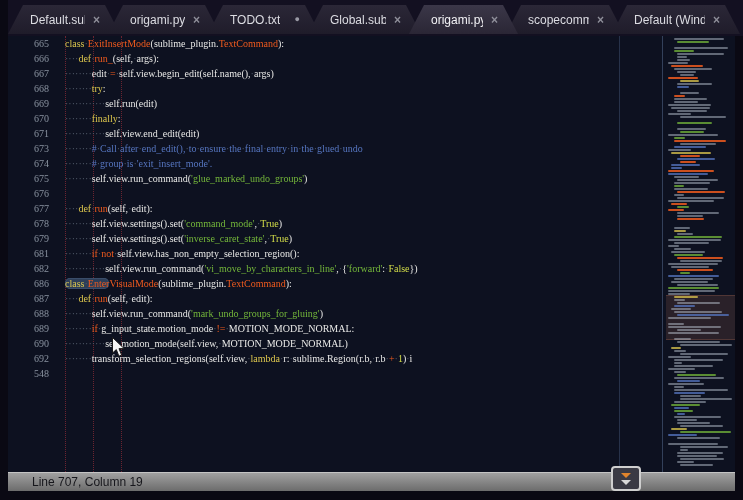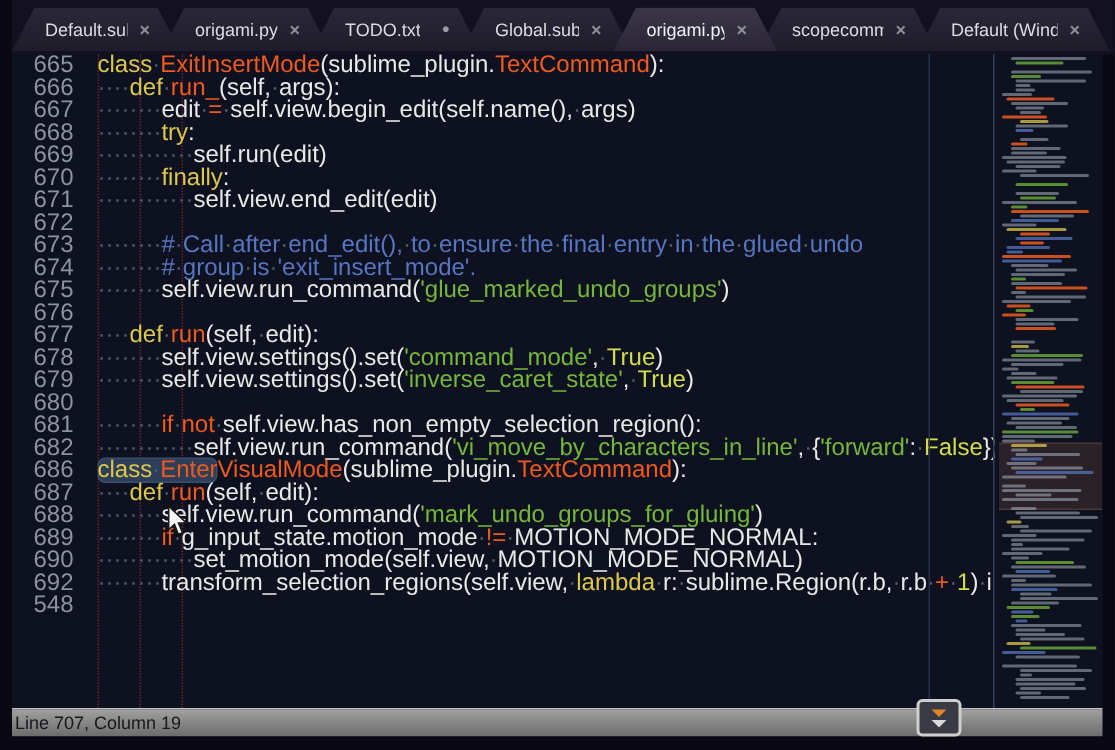--- a/index.html
+++ b/index.html
@@ -49,21 +49,21 @@
   
   .editor{
     position:absolute;left:8px;top:36px;width:727px;height:436px;
     background:#0d1120;overflow:hidden;
   }
   .code-viewport{
     position:absolute;left:0;top:0;width:655px;height:436px;overflow:hidden;
   }
   .line-row{
     position:relative;height:15px;line-height:15px;white-space:pre;
-    font-family:Liberation Sans, sans-serif;font-size:16px;
+    font-family:Liberation Serif, serif;font-size:10px;
   }
   .gutter-num{
     display:inline-block;width:41px;text-align:right;padding-right:16px;
     color:#8a93a0;box-sizing:content-box;
   }
   .line-code{color:#e8e8e6;}
   .tok-pl{color:#e8e8e6;}
   .tok-yel{color:#ddc74d;}
   .tok-org{color:#ef5a1e;}
   .tok-str{color:#74b73a;}
@@ -96,21 +96,21 @@
     background:rgba(196,120,92,0.16);
     border-top:1px solid rgba(196,120,92,0.25);
     border-bottom:1px solid rgba(196,120,92,0.25);
   }
   
   .statusbar{
     position:absolute;left:8px;right:8px;top:472px;height:19px;
     background:linear-gradient(#a0a0a0,#6c6c6c);
     border-top:1px solid #c4c4c4;box-sizing:border-box;
     display:flex;align-items:center;
-    color:#17171c;font-size:12px;padding-left:2px;
+    color:#17171c;font-size:12px;padding-left:24px;
   }
   .bottom-strip{
     position:absolute;left:0;right:0;bottom:0;height:9px;background:#0a0913;
   }
   
   .stepper{
     position:absolute;left:611px;top:466px;width:30px;height:25px;
     background:#3a3a44;border:2px solid #cfcfcf;border-radius:4px;
     box-sizing:border-box;z-index:5;
     display:flex;flex-direction:column;align-items:center;justify-content:center;gap:2px;
@@ -162,29 +162,27 @@
     <div class="indent-guide" style="left:57px"></div>
     <div class="indent-guide" style="left:85px"></div>
     <div class="indent-guide" style="left:113px"></div>
   <div class="line-row"><span class="gutter-num">665</span><span class="line-code"><span class="tok-yel">class</span><span class="tok-pl"><span class="wsdot">·</span></span><span class="tok-org">ExitInsertMode</span><span class="tok-pl">(sublime_plugin.</span><span class="tok-org">TextCommand</span><span class="tok-pl">):</span></span></div>
       <div class="line-row"><span class="gutter-num">666</span><span class="line-code"><span class="tok-pl"><span class="wsdot">·</span><span class="wsdot">·</span><span class="wsdot">·</span><span class="wsdot">·</span></span><span class="tok-yel">def</span><span class="tok-pl"><span class="wsdot">·</span></span><span class="tok-org">run_</span><span class="tok-pl">(self,<span class="wsdot">·</span>args):</span></span></div>
       <div class="line-row"><span class="gutter-num">667</span><span class="line-code"><span class="tok-pl"><span class="wsdot">·</span><span class="wsdot">·</span><span class="wsdot">·</span><span class="wsdot">·</span><span class="wsdot">·</span><span class="wsdot">·</span><span class="wsdot">·</span><span class="wsdot">·</span>edit<span class="wsdot">·</span></span><span class="tok-org">=</span><span class="tok-pl"><span class="wsdot">·</span>self.view.begin_edit(self.name(),<span class="wsdot">·</span>args)</span></span></div>
       <div class="line-row"><span class="gutter-num">668</span><span class="line-code"><span class="tok-pl"><span class="wsdot">·</span><span class="wsdot">·</span><span class="wsdot">·</span><span class="wsdot">·</span><span class="wsdot">·</span><span class="wsdot">·</span><span class="wsdot">·</span><span class="wsdot">·</span></span><span class="tok-yel">try</span><span class="tok-pl">:</span></span></div>
       <div class="line-row"><span class="gutter-num">669</span><span class="line-code"><span class="tok-pl"><span class="wsdot">·</span><span class="wsdot">·</span><span class="wsdot">·</span><span class="wsdot">·</span><span class="wsdot">·</span><span class="wsdot">·</span><span class="wsdot">·</span><span class="wsdot">·</span><span class="wsdot">·</span><span class="wsdot">·</span><span class="wsdot">·</span><span class="wsdot">·</span>self.run(edit)</span></span></div>
       <div class="line-row"><span class="gutter-num">670</span><span class="line-code"><span class="tok-pl"><span class="wsdot">·</span><span class="wsdot">·</span><span class="wsdot">·</span><span class="wsdot">·</span><span class="wsdot">·</span><span class="wsdot">·</span><span class="wsdot">·</span><span class="wsdot">·</span></span><span class="tok-yel">finally</span><span class="tok-pl">:</span></span></div>
       <div class="line-row"><span class="gutter-num">671</span><span class="line-code"><span class="tok-pl"><span class="wsdot">·</span><span class="wsdot">·</span><span class="wsdot">·</span><span class="wsdot">·</span><span class="wsdot">·</span><span class="wsdot">·</span><span class="wsdot">·</span><span class="wsdot">·</span><span class="wsdot">·</span><span class="wsdot">·</span><span class="wsdot">·</span><span class="wsdot">·</span>self.view.end_edit(edit)</span></span></div>
-      <div class="line-row"><span class="gutter-num">672</span><span class="line-code"></span></div>
       <div class="line-row"><span class="gutter-num">673</span><span class="line-code"><span class="tok-pl"><span class="wsdot">·</span><span class="wsdot">·</span><span class="wsdot">·</span><span class="wsdot">·</span><span class="wsdot">·</span><span class="wsdot">·</span><span class="wsdot">·</span><span class="wsdot">·</span></span><span class="tok-com">#<span class="wsdot">·</span>Call<span class="wsdot">·</span>after<span class="wsdot">·</span>end_edit(),<span class="wsdot">·</span>to<span class="wsdot">·</span>ensure<span class="wsdot">·</span>the<span class="wsdot">·</span>final<span class="wsdot">·</span>entry<span class="wsdot">·</span>in<span class="wsdot">·</span>the<span class="wsdot">·</span>glued<span class="wsdot">·</span>undo</span></span></div>
       <div class="line-row"><span class="gutter-num">674</span><span class="line-code"><span class="tok-pl"><span class="wsdot">·</span><span class="wsdot">·</span><span class="wsdot">·</span><span class="wsdot">·</span><span class="wsdot">·</span><span class="wsdot">·</span><span class="wsdot">·</span><span class="wsdot">·</span></span><span class="tok-com">#<span class="wsdot">·</span>group<span class="wsdot">·</span>is<span class="wsdot">·</span>'exit_insert_mode'.</span></span></div>
       <div class="line-row"><span class="gutter-num">675</span><span class="line-code"><span class="tok-pl"><span class="wsdot">·</span><span class="wsdot">·</span><span class="wsdot">·</span><span class="wsdot">·</span><span class="wsdot">·</span><span class="wsdot">·</span><span class="wsdot">·</span><span class="wsdot">·</span>self.view.run_command(</span><span class="tok-str">'glue_marked_undo_groups'</span><span class="tok-pl">)</span></span></div>
       <div class="line-row"><span class="gutter-num">676</span><span class="line-code"></span></div>
       <div class="line-row"><span class="gutter-num">677</span><span class="line-code"><span class="tok-pl"><span class="wsdot">·</span><span class="wsdot">·</span><span class="wsdot">·</span><span class="wsdot">·</span></span><span class="tok-yel">def</span><span class="tok-pl"><span class="wsdot">·</span></span><span class="tok-org">run</span><span class="tok-pl">(self,<span class="wsdot">·</span>edit):</span></span></div>
       <div class="line-row"><span class="gutter-num">678</span><span class="line-code"><span class="tok-pl"><span class="wsdot">·</span><span class="wsdot">·</span><span class="wsdot">·</span><span class="wsdot">·</span><span class="wsdot">·</span><span class="wsdot">·</span><span class="wsdot">·</span><span class="wsdot">·</span>self.view.settings().set(</span><span class="tok-str">'command_mode'</span><span class="tok-pl">,<span class="wsdot">·</span></span><span class="tok-con">True</span><span class="tok-pl">)</span></span></div>
       <div class="line-row"><span class="gutter-num">679</span><span class="line-code"><span class="tok-pl"><span class="wsdot">·</span><span class="wsdot">·</span><span class="wsdot">·</span><span class="wsdot">·</span><span class="wsdot">·</span><span class="wsdot">·</span><span class="wsdot">·</span><span class="wsdot">·</span>self.view.settings().set(</span><span class="tok-str">'inverse_caret_state'</span><span class="tok-pl">,<span class="wsdot">·</span></span><span class="tok-con">True</span><span class="tok-pl">)</span></span></div>
-      <div class="line-row"><span class="gutter-num">680</span><span class="line-code"></span></div>
       <div class="line-row"><span class="gutter-num">681</span><span class="line-code"><span class="tok-pl"><span class="wsdot">·</span><span class="wsdot">·</span><span class="wsdot">·</span><span class="wsdot">·</span><span class="wsdot">·</span><span class="wsdot">·</span><span class="wsdot">·</span><span class="wsdot">·</span></span><span class="tok-org">if</span><span class="tok-pl"><span class="wsdot">·</span></span><span class="tok-org">not</span><span class="tok-pl"><span class="wsdot">·</span>self.view.has_non_empty_selection_region():</span></span></div>
       <div class="line-row"><span class="gutter-num">682</span><span class="line-code"><span class="tok-pl"><span class="wsdot">·</span><span class="wsdot">·</span><span class="wsdot">·</span><span class="wsdot">·</span><span class="wsdot">·</span><span class="wsdot">·</span><span class="wsdot">·</span><span class="wsdot">·</span><span class="wsdot">·</span><span class="wsdot">·</span><span class="wsdot">·</span><span class="wsdot">·</span>self.view.run_command(</span><span class="tok-str">'vi_move_by_characters_in_line'</span><span class="tok-pl">,<span class="wsdot">·</span>{</span><span class="tok-str">'forward'</span><span class="tok-pl">:<span class="wsdot">·</span></span><span class="tok-con">False</span><span class="tok-pl">})</span></span></div>
       <div class="line-row"><span class="gutter-num">686</span><span class="line-code"><span class="selwrap"><span class="tok-yel">class</span><span class="tok-pl"><span class="wsdot">·</span></span><span class="tok-org">Enter</span></span><span class="tok-org">VisualMode</span><span class="tok-pl">(sublime_plugin.</span><span class="tok-org">TextCommand</span><span class="tok-pl">):</span></span></div>
       <div class="line-row"><span class="gutter-num">687</span><span class="line-code"><span class="tok-pl"><span class="wsdot">·</span><span class="wsdot">·</span><span class="wsdot">·</span><span class="wsdot">·</span></span><span class="tok-yel">def</span><span class="tok-pl"><span class="wsdot">·</span></span><span class="tok-org">run</span><span class="tok-pl">(self,<span class="wsdot">·</span>edit):</span></span></div>
       <div class="line-row"><span class="gutter-num">688</span><span class="line-code"><span class="tok-pl"><span class="wsdot">·</span><span class="wsdot">·</span><span class="wsdot">·</span><span class="wsdot">·</span><span class="wsdot">·</span><span class="wsdot">·</span><span class="wsdot">·</span><span class="wsdot">·</span>self.view.run_command(</span><span class="tok-str">'mark_undo_groups_for_gluing'</span><span class="tok-pl">)</span></span></div>
       <div class="line-row"><span class="gutter-num">689</span><span class="line-code"><span class="tok-pl"><span class="wsdot">·</span><span class="wsdot">·</span><span class="wsdot">·</span><span class="wsdot">·</span><span class="wsdot">·</span><span class="wsdot">·</span><span class="wsdot">·</span><span class="wsdot">·</span></span><span class="tok-org">if</span><span class="tok-pl"><span class="wsdot">·</span>g_input_state.motion_mode<span class="wsdot">·</span></span><span class="tok-org">!=</span><span class="tok-pl"><span class="wsdot">·</span>MOTION_MODE_NORMAL:</span></span></div>
       <div class="line-row"><span class="gutter-num">690</span><span class="line-code"><span class="tok-pl"><span class="wsdot">·</span><span class="wsdot">·</span><span class="wsdot">·</span><span class="wsdot">·</span><span class="wsdot">·</span><span class="wsdot">·</span><span class="wsdot">·</span><span class="wsdot">·</span><span class="wsdot">·</span><span class="wsdot">·</span><span class="wsdot">·</span><span class="wsdot">·</span>set_motion_mode(self.view,<span class="wsdot">·</span>MOTION_MODE_NORMAL)</span></span></div>
       <div class="line-row"><span class="gutter-num">692</span><span class="line-code"><span class="tok-pl"><span class="wsdot">·</span><span class="wsdot">·</span><span class="wsdot">·</span><span class="wsdot">·</span><span class="wsdot">·</span><span class="wsdot">·</span><span class="wsdot">·</span><span class="wsdot">·</span>transform_selection_regions(self.view,<span class="wsdot">·</span></span><span class="tok-yel">lambda</span><span class="tok-pl"><span class="wsdot">·</span>r:<span class="wsdot">·</span>sublime.Region(r.b,<span class="wsdot">·</span>r.b<span class="wsdot">·</span></span><span class="tok-org">+</span><span class="tok-pl"><span class="wsdot">·</span></span><span class="tok-con">1</span><span class="tok-pl">)<span class="wsdot">·</span>i</span></span></div>
       <div class="line-row"><span class="gutter-num">548</span><span class="line-code"></span></div>
     </div>

